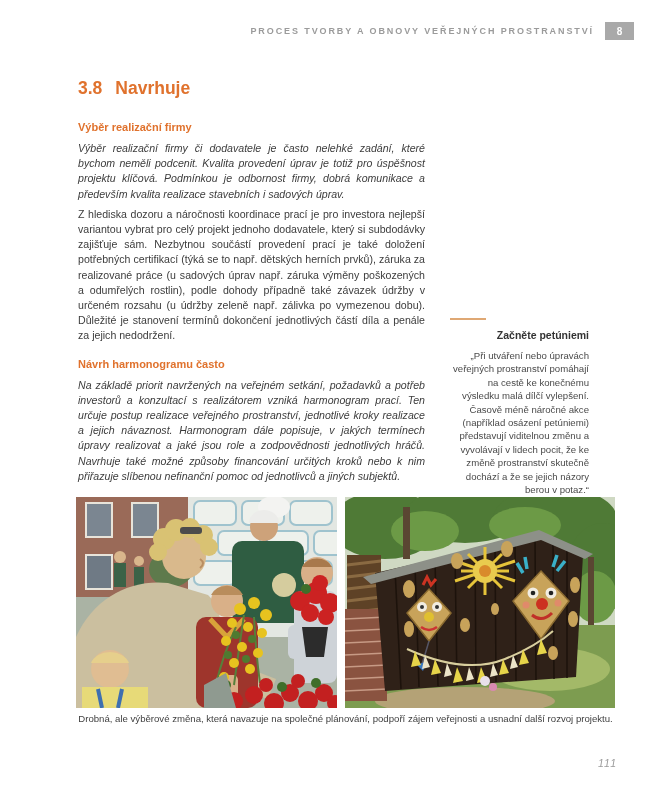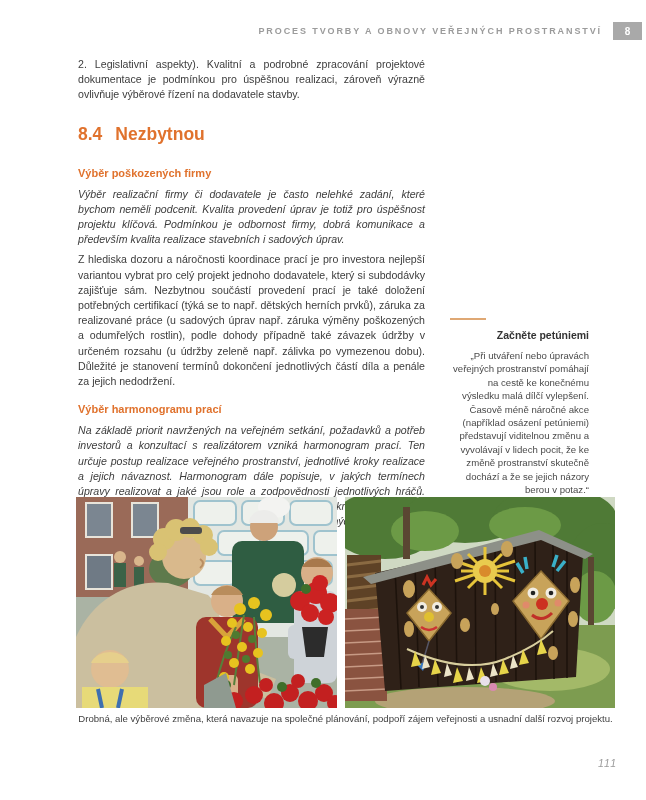--- a/index.html
+++ b/index.html
@@ -6,21 +6,21 @@
   html,body { background:#ffffff; }
   .page {
     position:relative; width:646px; height:800px; margin:0 auto;
     background:#ffffff; overflow:hidden;
     font-family:"Liberation Sans", sans-serif; color:#3c3c3c;
   }
   
   .header {
     position:absolute; top:21px; left:0; right:0; height:20px;
     display:flex; justify-content:flex-end; align-items:center; gap:11px;
-    padding-right:4px;
+    padding-right:12px;
   }
   .header-title {
     font-size:9px; font-weight:bold; letter-spacing:1.9px;
     color:#9b9b9b; text-transform:uppercase;
   }
   .chapter-badge {
     width:29px; height:18px; margin-right:0; background:#a9a9a9;
     color:#ffffff; font-size:10px; font-weight:bold;
     display:flex; align-items:center; justify-content:center;
   }
@@ -65,31 +65,30 @@
 <body>
 
 <div class="page">
 
   <div class="header">
     <span class="header-title">PROCES TVORBY A OBNOVY VEŘEJNÝCH PROSTRANSTVÍ</span>
     <span class="chapter-badge">8</span>
   </div>
 
   <div class="main-col">
-    <p class="body first">2. Legislativní aspekty). Kvalitní a podrobné zpracování projektové dokumentace je podmínkou pro úspěšnou realizaci, zároveň výrazně ovlivňuje výběrové řízení na dodavatele stavby.</p>
 
     <h2 class="section-heading">
-      <span class="sec-num">8.4</span><span>Nezbytnou</span>
+      <span class="sec-num">3.8</span><span>Navrhuje</span>
     </h2>
 
-    <h3 class="sub-heading">Výběr poškozených firmy</h3>
+    <h3 class="sub-heading">Výběr realizační firmy</h3>
     <p class="body">Výběr realizační firmy či dodavatele je často nelehké zadání, které bychom neměli podcenit. Kvalita provedení úprav je totiž pro úspěšnost projektu klíčová. Podmínkou je odbornost firmy, dobrá komunikace a především kvalita realizace stavebních i sadových úprav.</p>
     <p class="body">Z hlediska dozoru a náročnosti koordinace prací je pro investora nejlepší variantou vybrat pro celý projekt jednoho dodavatele, který si subdodávky zajišťuje sám. Nezbytnou součástí provedení prací je také doložení potřebných certifikací (týká se to např. dětských herních prvků), záruka za realizované práce (u sadových úprav např. záruka výměny poškozených a odumřelých rostlin), podle dohody případně také závazek údržby v určeném rozsahu (u údržby zeleně např. zálivka po vymezenou dobu). Důležité je stanovení termínů dokončení jednotlivých částí díla a penále za jejich nedodržení.</p>
 
-    <h3 class="sub-heading second">Výběr harmonogramu prací</h3>
+    <h3 class="sub-heading second">Návrh harmonogramu často</h3>
     <p class="body">Na základě priorit navržených na veřejném setkání, požadavků a potřeb investorů a konzultací s realizátorem vzniká harmonogram prací. Ten určuje postup realizace veřejného prostranství, jednotlivé kroky realizace a jejich návaznost. Harmonogram dále popisuje, v jakých termínech úpravy realizovat a jaké jsou role a zodpovědnosti jednotlivých hráčů. Navrhuje také možné způsoby financování určitých kroků nebo k nim přiřazuje slíbenou nefinanční pomoc od jednotlivců a jiných subjektů.</p>
   </div>
 
   <div class="sidebar">
     <div class="sidebar-rule"></div>
     <div class="sidebar-heading">Začněte petúniemi</div>
     <div class="sidebar-quote">„Při utváření nebo úpravách veřejných prostranství pomáhají na cestě ke konečnému výsledku malá dílčí vylepšení. Časově méně náročné akce (například osázení petúniemi) představují viditelnou změnu a vyvolávají v lidech pocit, že ke změně prostranství skutečně dochází a že se jejich názory berou v potaz.“</div>
     <div class="sidebar-attribution">(Project for Public Spaces, Utváření místa, 2003)</div>
   </div>
 

